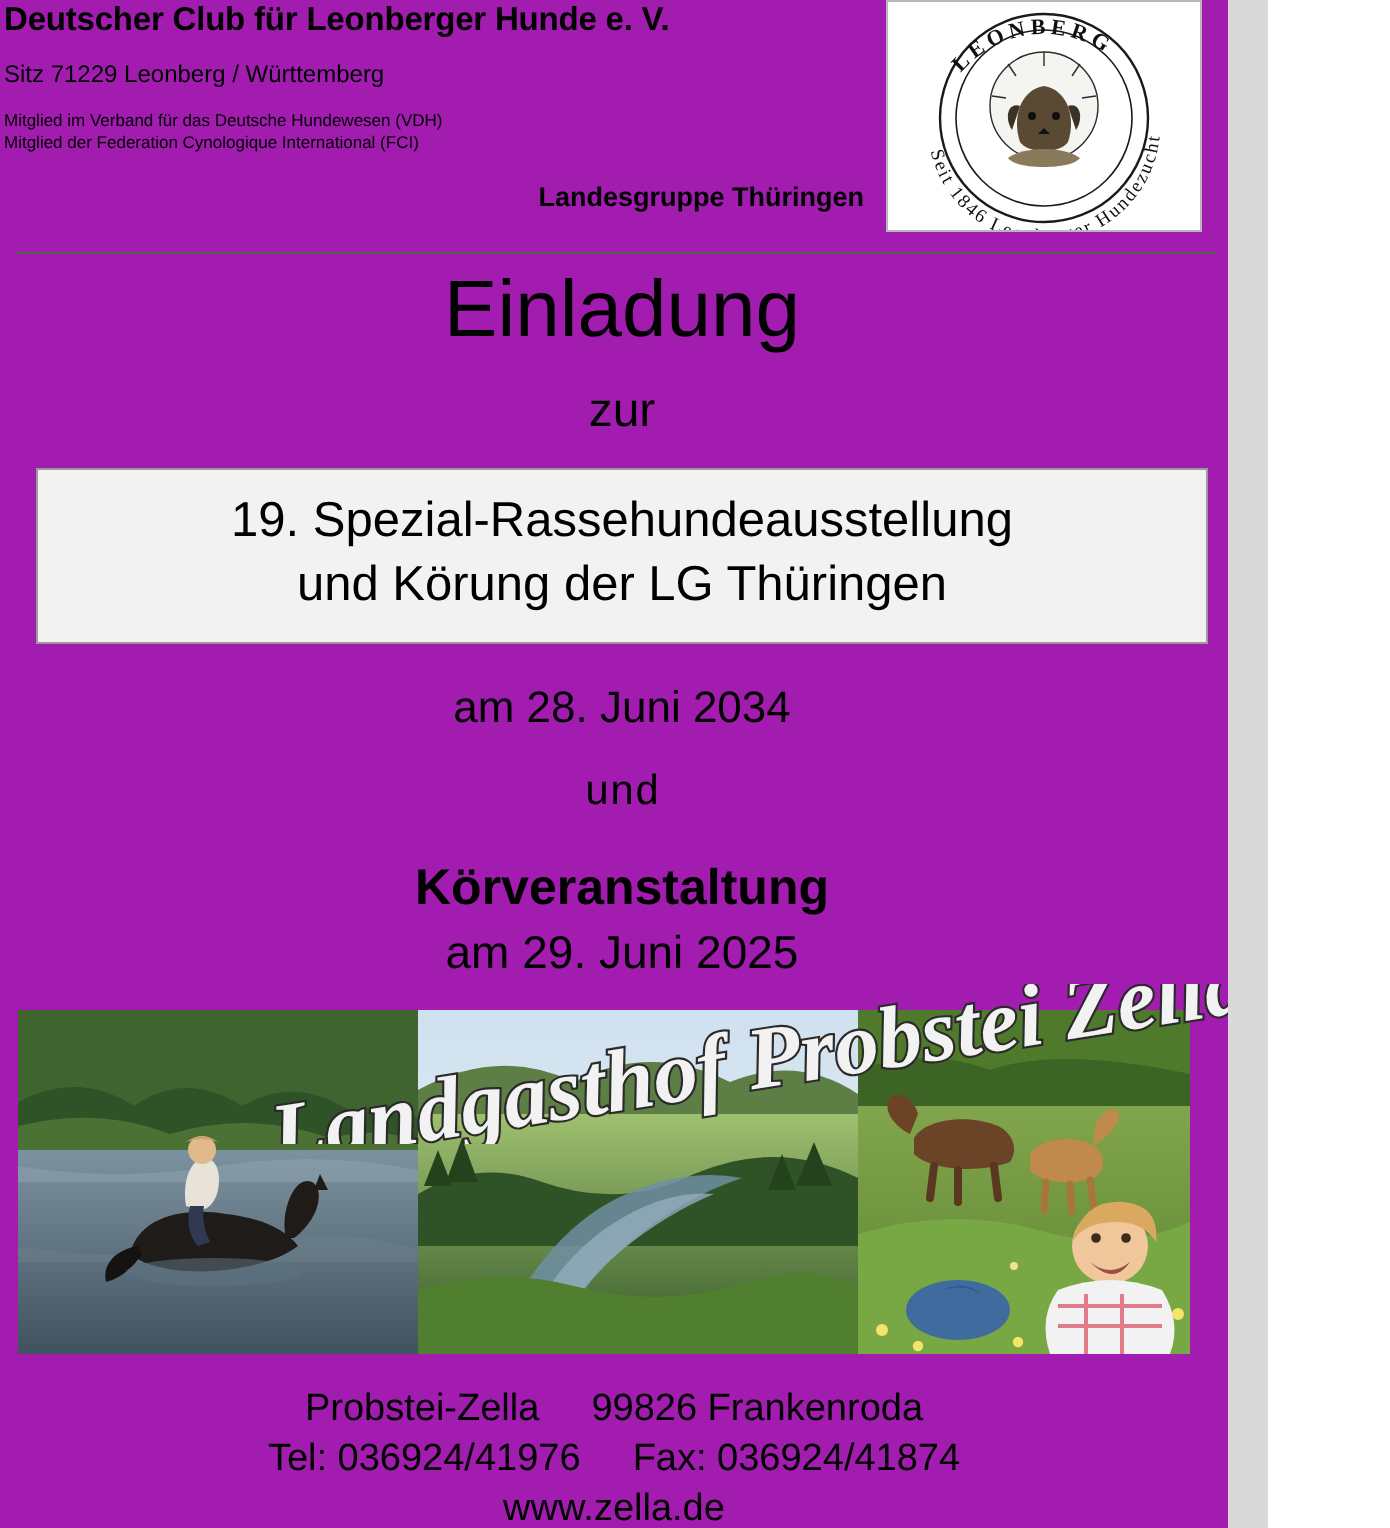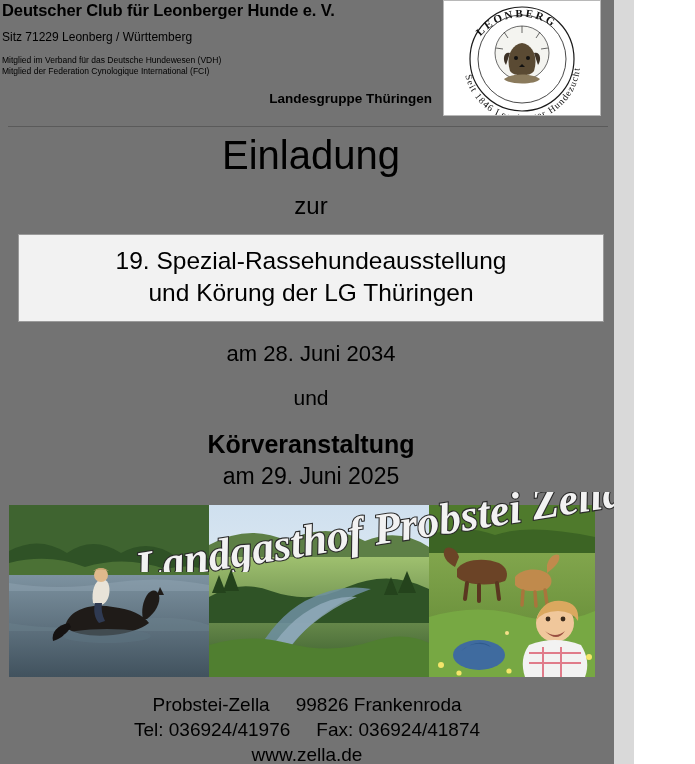--- a/index.html
+++ b/index.html
@@ -14,21 +14,21 @@
     color: #000000;
     overflow: hidden;
     position: relative;
   }
   .page {
     position: absolute;
     left: 0;
     top: 0;
     width: 614px;
     height: 764px;
-    background: #737373;
+    background: #a21caf;
     overflow: hidden;
   }
   .right-gutter {
     position: absolute;
     left: 614px;
     top: 0;
     width: 81px;
     height: 764px;
     background: #ffffff;
   }
@@ -132,20 +132,21 @@
   }
   .date1 {
     font-size: 22px;
     line-height: 28px;
     margin-top: 18px;
   }
   .und {
     font-size: 21px;
     line-height: 28px;
     margin-top: 16px;
+    font-family: Liberation Mono, monospace;
   }
   .koer {
     font-size: 25px;
     font-weight: bold;
     line-height: 32px;
     margin-top: 16px;
   }
   .date2 {
     font-size: 23px;
     line-height: 28px;

